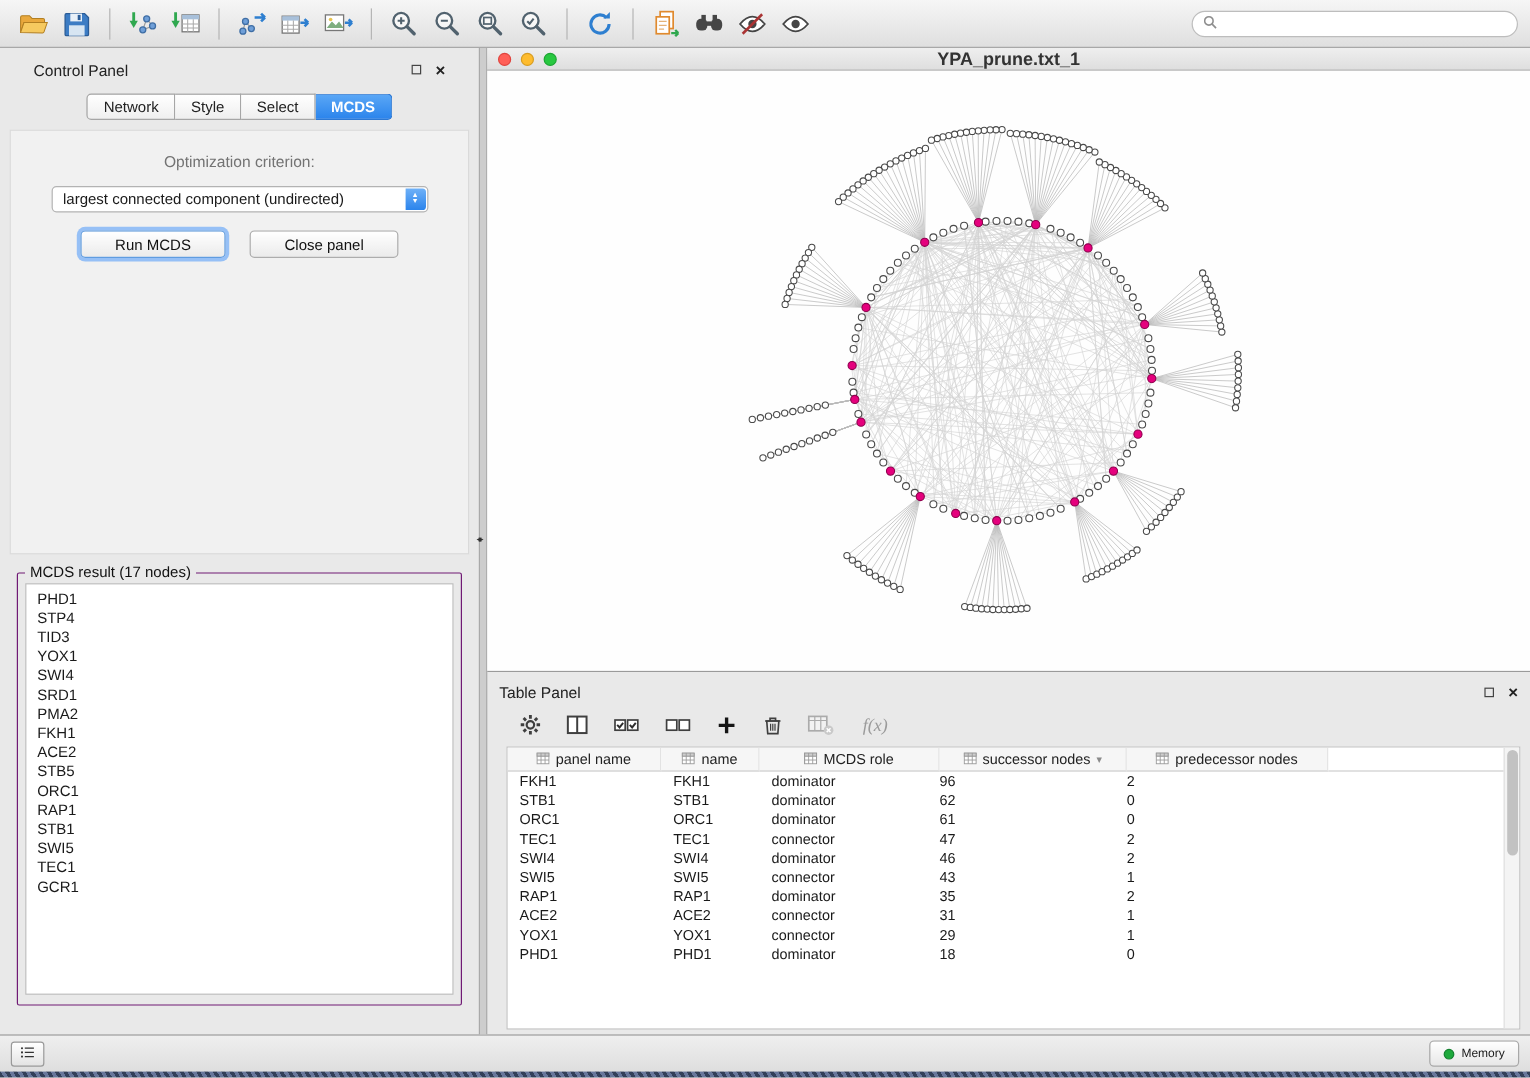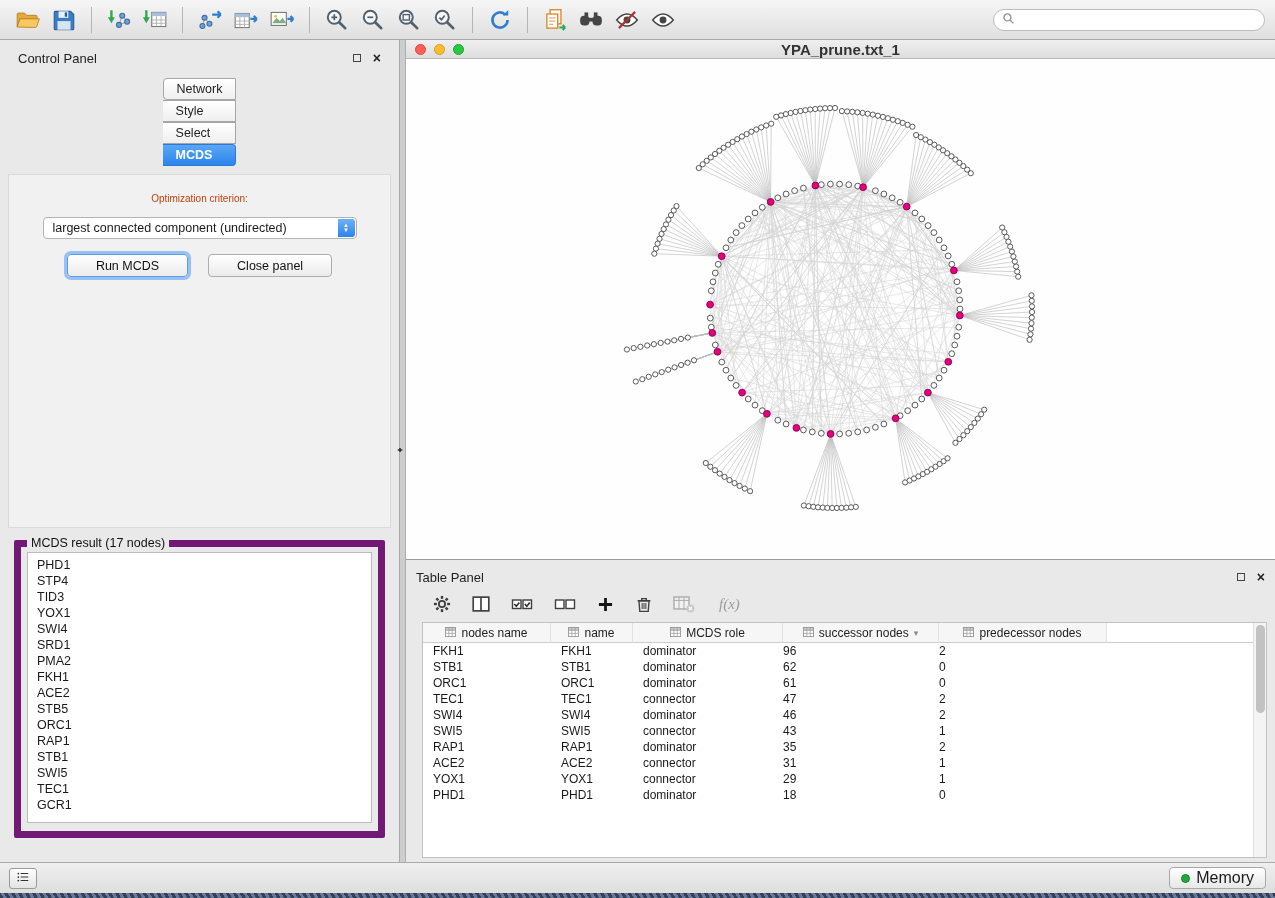--- a/index.html
+++ b/index.html
@@ -16,43 +16,43 @@
   .search-box { margin-left:auto; width:272px; height:22px; background:#fff; border:1px solid #bdbdbd;
                 border-radius:12px; display:flex; align-items:center; padding:0 8px; gap:5px; }
   .search-box input { border:none; outline:none; flex:1; font:12px "Liberation Sans",sans-serif; background:transparent; }
 
   
   .content { flex:1; min-height:0; display:flex; background:#c9c9c9; }
 
   
   .control-panel { width:400px; flex:none; background:#e9e9e9; border-right:1px solid #a9a9a9;
                    display:flex; flex-direction:column; }
-  .panel-header { height:28px; flex:none; display:flex; align-items:center; padding:8px 18px 0; }
+  .panel-header { height:28px; flex:none; display:flex; align-items:center; padding:8px 28px 0; }
   .panel-title { font-size:13px; color:#222; }
   .float-icon { width:8px; height:8px; border:1.5px solid #444; margin-left:auto; cursor:pointer; }
   .close-icon { font-size:14px; font-weight:bold; color:#222; margin-left:12px; cursor:pointer; line-height:10px; }
-  .seg { display:flex; justify-content:flex-start; margin:10px auto 0;flex-direction:column; }
+  .seg { display:flex; justify-content:flex-start; margin:10px auto 0; }
   .seg .tab { padding:3px 13px; font-size:12.5px; color:#222; background:linear-gradient(#ffffff,#efefef);
               border:1px solid #a6a6a6; border-left:none; cursor:pointer; white-space:nowrap; }
   .seg .tab:first-child { border-left:1px solid #a6a6a6; border-radius:4px 0 0 4px; }
   .seg .tab:last-child { border-radius:0 4px 4px 0; }
   .seg .tab.active { background:linear-gradient(#5aa7f6,#2b84ec); border-color:#2c78d4; color:#fff; font-weight:bold; }
   .mcds-pane { margin:8px 8px 0; height:354px; flex:none; background:#f1f1f1; border:1px solid #dadada; text-align:center; }
-  .criterion-label { margin-top:18px; font-size:10px; color:#c2410c; }
+  .criterion-label { margin-top:18px; font-size:13px; color:#737373; }
   .dropdown { width:314px; height:22px; margin:13px auto 0; background:#fff; border:1px solid #b3b3b3;
               border-radius:4px; position:relative; display:flex; align-items:center; padding-left:9px;
               font-size:12.5px; cursor:pointer; text-align:left; }
   .dropdown .stepper { position:absolute; right:1px; top:1px; bottom:1px; width:17px;
               background:linear-gradient(#6fb1f8,#2b84ec); border-radius:0 3px 3px 0; color:#fff;
               display:flex; flex-direction:column; align-items:center; justify-content:center; font-size:6px; line-height:5px; }
   .btn-row { margin-top:15px; display:flex; justify-content:center; gap:20px; }
   .btn { height:23px; padding:0 28px; font:12.5px "Liberation Sans",sans-serif; color:#111;
          background:linear-gradient(#ffffff,#ebebeb); border:1px solid #adadad; border-radius:4px; cursor:pointer; }
   .btn.focus-ring { box-shadow:0 0 0 3px rgba(90,160,250,.6); border-color:#5f9ce0; }
-  .result-box { flex:1; min-height:0; margin:8px 14px 24px; border:7px solid #701a75; border-radius:2px;
+  .result-box { flex:1; min-height:0; margin:8px 14px 24px; border:1px solid #701a75; border-radius:2px;
                 padding:2px 6px 8px; background:transparent; }
   .result-box legend { font-size:12.5px; padding:0 4px; color:#111; }
   .result-list { background:#fff; border:1px solid #bcbcbc; height:100%; overflow:hidden; padding:4px 0; }
   .result-item { font-size:12.5px; line-height:16px; padding-left:9px; cursor:default; }
 
   
   .splitter { width:6px; flex:none; background:#cdcdcd; border-right:1px solid #aeaeae; position:relative; cursor:col-resize; }
   .sp-arrows { position:absolute; top:405px; left:-3px; font-size:8px; color:#333; letter-spacing:-2px; }
 
   
@@ -91,21 +91,21 @@
   .vthumb { position:absolute; top:2px; left:2px; width:9px; height:88px; background:#c2c2c2; border-radius:5px; cursor:pointer; }
   .tbl-tabs-row { height:32px; flex:none; display:flex; align-items:center; justify-content:center; }
 
   
   .status-bar { height:31px; flex:none; background:linear-gradient(#efefef,#dedede); border-top:1px solid #aaa;
                 display:flex; align-items:center; padding:0 9px; }
   .sb-list-btn { width:28px; height:21px; background:linear-gradient(#fff,#e3e3e3); border:1px solid #9a9a9a;
                  border-radius:3px; display:flex; align-items:center; justify-content:center; cursor:pointer; }
   .memory-btn { margin-left:auto; height:22px; display:flex; align-items:center; gap:6px; padding:0 11px;
                 background:linear-gradient(#fff,#e7e7e7); border:1px solid #a8a8a8; border-radius:4px;
-                font-size:16px; cursor:pointer; }
+                font-size:10px; cursor:pointer; }
   .mem-dot { width:9px; height:9px; border-radius:50%; background:#1ea93c; border:1px solid #148230; }
   .bottom-hatch { height:5px; flex:none; background:repeating-linear-gradient(60deg,#33405a 0 3px,#68779b 3px 6px); }
 </style>
 </head>
 <body>
 
 <div class="app">
 
   <div class="toolbar">
     <div class="tb-icons" id="tb-icons">
@@ -1065,21 +1065,21 @@
           </div>
         <div class="tbl-wrap">
           <div class="thead" id="tbl-header">
               <div class="trow">
                 <div class="th">
                   <span><svg width="11" height="10" viewBox="0 0 12 11">
                       <rect x="0.5" y="0.5" width="11" height="10" fill="#fff" stroke="#999"></rect>
                       <rect x="0.5" y="0.5" width="11" height="3" fill="#cdcdcd" stroke="#999"></rect>
                       <path d="M4.2 0.5v10M7.9 0.5v10M0.5 7h11" stroke="#999" stroke-width="0.8"></path>
                     </svg></span>
-                  <span>nodes name</span>
+                  <span>panel name</span>
                 </div>
                 <div class="th">
                   <span><svg width="11" height="10" viewBox="0 0 12 11">
                       <rect x="0.5" y="0.5" width="11" height="10" fill="#fff" stroke="#999"></rect>
                       <rect x="0.5" y="0.5" width="11" height="3" fill="#cdcdcd" stroke="#999"></rect>
                       <path d="M4.2 0.5v10M7.9 0.5v10M0.5 7h11" stroke="#999" stroke-width="0.8"></path>
                     </svg></span>
                   <span>name</span>
                 </div>
                 <div class="th">

